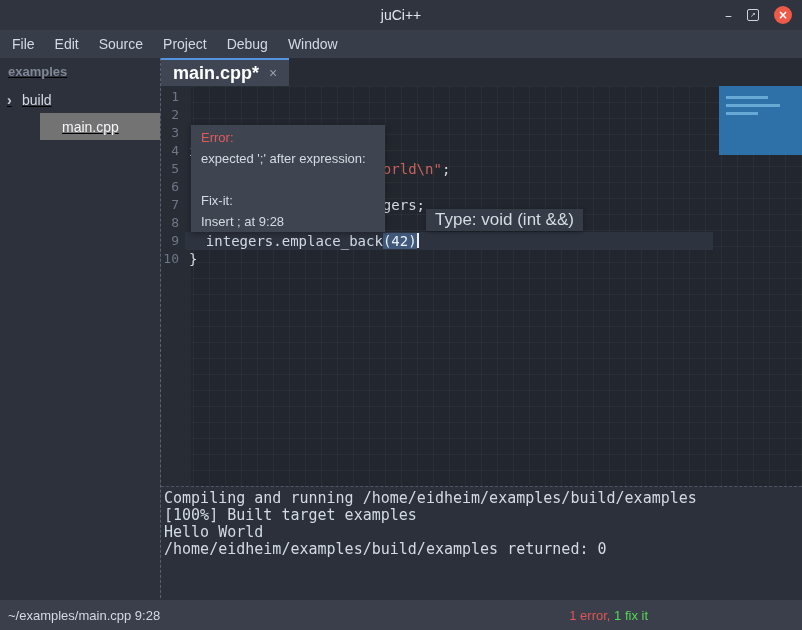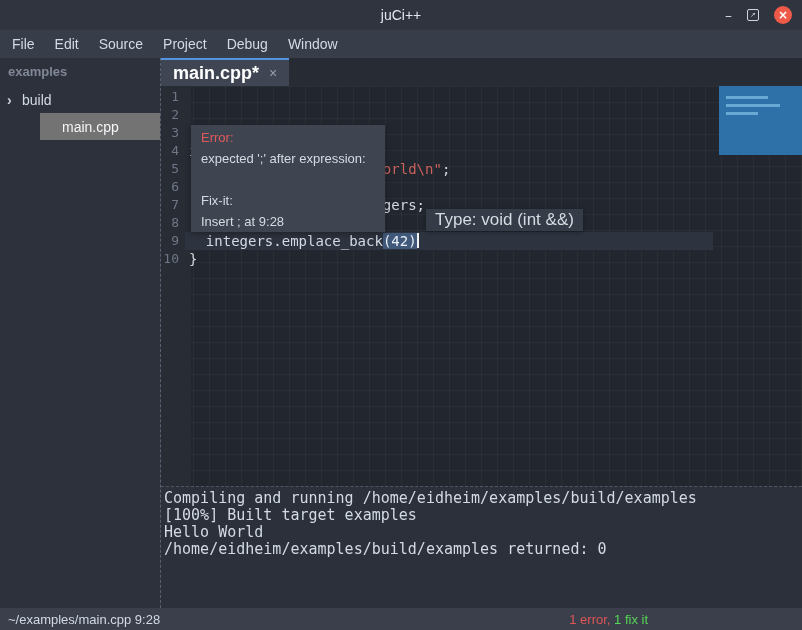--- a/index.html
+++ b/index.html
@@ -14,21 +14,21 @@
   .window-title { color:#e2e6ec; font-size:14px; }
   .win-controls { position:absolute; right:10px; top:0; height:30px; display:flex; align-items:center; gap:15px; font-family:"DejaVu Sans", sans-serif; }
   .btn-min { color:#cfd4dc; font-size:14px; cursor:default; }
   .btn-restore { width:12px; height:12px; border:1px solid #cfd4dc; border-radius:2px; display:flex; align-items:center; justify-content:center; color:#cfd4dc; font-size:7px; }
   .btn-close { width:18px; height:18px; border-radius:50%; background:#ee5948; color:#fff; font-size:12px; font-weight:bold; display:flex; align-items:center; justify-content:center; line-height:1; }
   
   .menubar { height:28px; background:#383d4a; display:flex; align-items:center; padding-left:2px; }
   .menu-item { padding:0 10px; height:28px; line-height:28px; color:#d3dae3; font-size:14px; }
   
   .content { position:absolute; top:58px; left:0; right:0; bottom:22px; display:flex; }
-  .sidebar { width:160px; flex:none; background:#2c313c; display:flex; flex-direction:column; }
+  .sidebar { width:160px; flex:none; background:#2c313c; display:flex; flex-direction:column;text-decoration:underline; }
   .sidebar-header { height:28px; line-height:28px; padding-left:8px; color:#808795; font-weight:bold; font-size:13px; }
   .tree-row { height:27px; display:flex; align-items:center; color:#d3dae3; font-size:14px; }
   .tree-row.selected { background:#737373; color:#f3f5f8;margin-left:40px; }
   .chev { width:15px; margin-left:7px; color:#c8cdd7; font-weight:bold; font-size:14px; flex:none; }
   .tree-label { white-space:nowrap; }
   
   .main { flex:1; min-width:0; display:flex; flex-direction:column; border-left:1px dashed #596070; }
   .tabstrip { height:28px; flex:none; background:#272b34; display:flex; }
   .tab { display:flex; align-items:center; padding:0 12px; background:#3f4552; border-top:2px solid #5294e2; }
   .tab-label { color:#ffffff; font-size:18px; font-weight:bold; }
@@ -67,21 +67,21 @@
   .tooltip-type {
     position:absolute; left:265px; top:123px; height:22px; line-height:22px; z-index:4;
     background:#353b47; box-shadow:0 1px 4px rgba(0,0,0,.3);
     padding:0 9px; font-family:"Liberation Sans", sans-serif; font-size:17px; color:#d6dbe3; white-space:nowrap;
   }
   
   .terminal { flex:1; background:#2c303a; border-top:1px dashed #4d5462; padding:3px 0 0 3px;
     font-family:"DejaVu Sans Mono", monospace; font-size:15px; color:#d3dae3; }
   .term-line { height:17px; line-height:17px; white-space:pre; }
   
-  .statusbar { position:absolute; bottom:0; left:0; right:0; height:22px; background:#3a3f4b;
+  .statusbar { position:absolute; bottom:0; left:0; right:0; height:30px; background:#3a3f4b;
     display:flex; align-items:center; font-size:13px; color:#d3dae3; }
   .status-path { padding-left:8px; }
   .status-diag { position:absolute; right:154px; white-space:pre; }
   .status-error { color:#e05555; }
   .status-fixit { color:#55d655; }
 </style>
 </head>
 <body>
 
 <div class="window">

